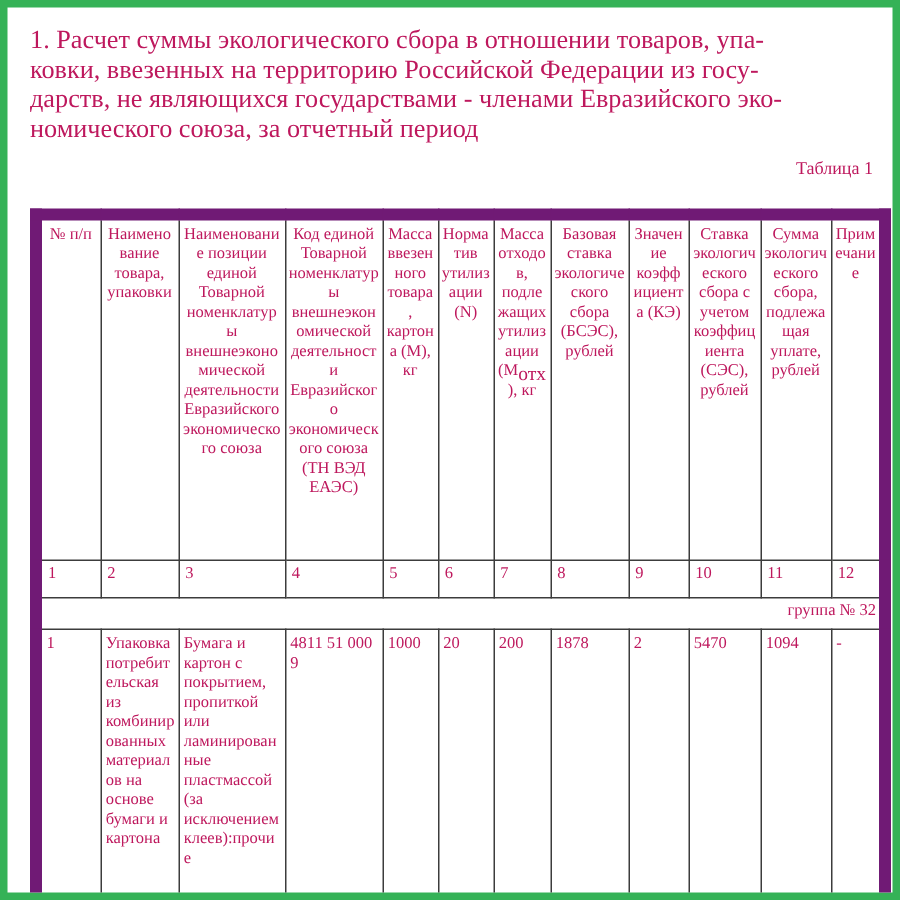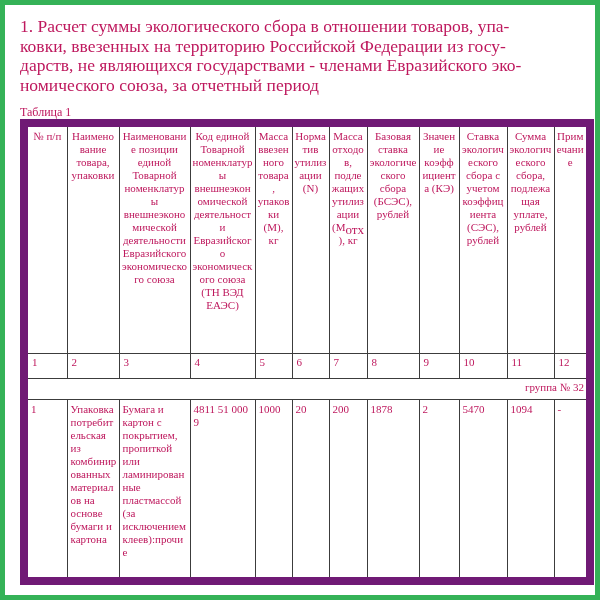--- a/index.html
+++ b/index.html
@@ -26,23 +26,24 @@
   .title {
     margin: 0 0 10px 0;
     width: 562px;
     font-size: 17.5px;
     line-height: 19.5px;
     white-space: pre-line;
     text-align: left;
   }
   .table-label {
     width: 566px;
+    text-align: right;
     font-size: 12px;
     line-height: 14px;
-    margin-bottom: 0;
+    margin-bottom: 20px;
     padding-right: 4px;
     box-sizing: border-box;
   }
   table.eco {
     border-collapse: collapse;
     table-layout: fixed;
     width: 566px;
     font-size: 11px;
     line-height: 13px;
   }
@@ -110,21 +111,21 @@
           <col style="width:47px">
           <col style="width:36px">
       </colgroup>
 
       <tbody>
           <tr class="head">
         <td>№ п/п</td>
         <td>Наименование товара, упаковки</td>
         <td>Наименование позиции единой Товарной номенклатуры внешнеэкономической деятельности Евразийского экономического союза</td>
         <td>Код единой Товарной номенклатуры внешнеэкономической деятельности Евразийского экономического союза (ТН ВЭД ЕАЭС)</td>
-        <td>Масса ввезенного товара, упаковки (М), кг</td>
+        <td>Масса ввезенного товара, картона (М), кг</td>
         <td>Норматив утилизации (N)</td>
         <td><span>Масса отходов, подлежащих утилизации (М</span><sub class="hsub">отх</sub><span>), кг</span></td>
         <td>Базовая ставка экологического сбора (БСЭС), рублей</td>
         <td>Значение коэффициента (КЭ)</td>
         <td>Ставка экологического сбора с учетом коэффициента (СЭС), рублей</td>
         <td>Сумма экологического сбора, подлежащая уплате, рублей</td>
         <td>Примечание</td>
       </tr>
 
       <tr class="nums">

